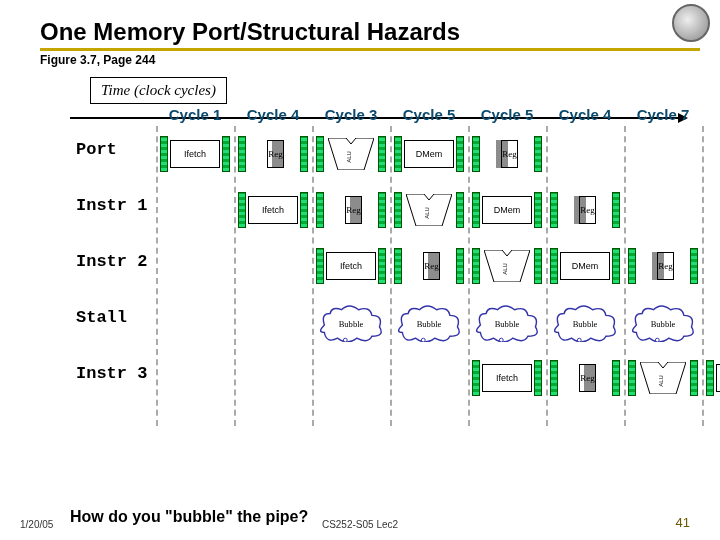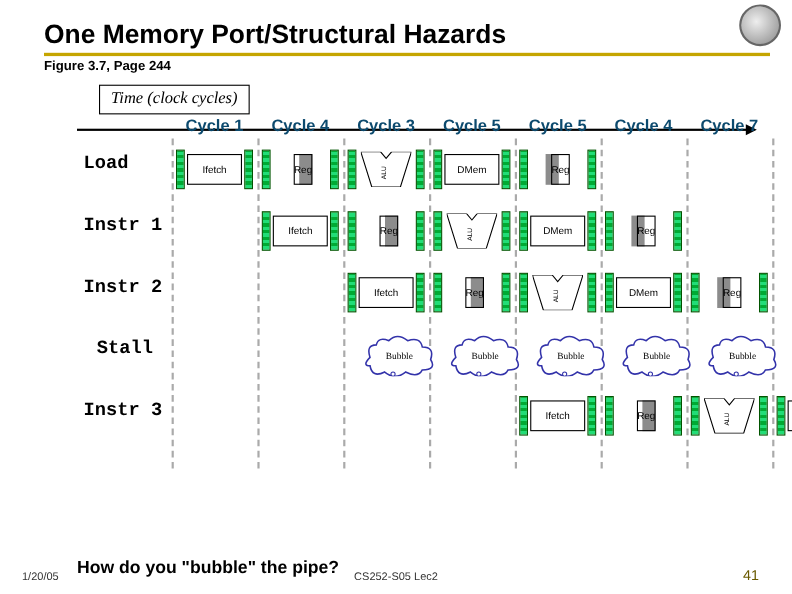--- a/index.html
+++ b/index.html
@@ -139,21 +139,21 @@
     left: 4px; top: 4px; right: 4px; bottom: 4px;
     border: 1px solid #000;
     background: #fff;
     font-size: 9px;
     display: flex;
     align-items: center;
     justify-content: center;
     font-family: Arial;
   }
   .reg-half .box {
-    left: 23px; right: 18px;
+    left: 23px; right: 18px; font-family: Liberation Serif, serif;
   }
   .reg-shade-l {
     position:absolute; left:18px; top:4px; bottom:4px; width:12px;
     background: rgba(0,0,0,0.45);
   }
   .reg-shade-r {
     position:absolute; right:18px; top:4px; bottom:4px; width:12px;
     background: rgba(0,0,0,0.45);
   }
   .alu {
@@ -225,21 +225,21 @@
       <div class="cycle-hdr" style="left: 320px;">Cycle 5</div>
       <div class="dash" style="left: 320px;"></div>
       <div class="cycle-hdr" style="left: 398px;">Cycle 5</div>
       <div class="dash" style="left: 398px;"></div>
       <div class="cycle-hdr" style="left: 476px;">Cycle 4</div>
       <div class="dash" style="left: 476px;"></div>
       <div class="cycle-hdr" style="left: 554px;">Cycle 7</div>
       <div class="dash" style="left: 554px;"></div>
       <div class="dash" style="left: 632px;"></div>
       <div class="row" style="top: 26px;">
-        <div class="row-label">Load</div>
+        <div class="row-label">Port</div>
         <div class="stage" style="left: 96px;">
           <div class="reg-bar-l"></div>
           <div class="reg-bar-r"></div>
           <div class="box">Ifetch</div>
         </div>
         <div class="stage reg-half" style="left: 174px;">
           <div class="reg-bar-l"></div>
           <div class="reg-bar-r"></div>
           <div class="box">Reg</div>
           <div class="reg-shade-r"></div>
@@ -323,21 +323,21 @@
           <div class="reg-bar-r"></div>
           <div class="box">DMem</div>
         </div>
         <div class="stage reg-half" style="left: 564px;">
           <div class="reg-bar-l"></div>
           <div class="reg-bar-r"></div>
           <div class="box">Reg</div>
           <div class="reg-shade-l"></div>
         </div>
       </div>
-      <div class="row" style="top: 194px; margin-left: 12px;">
+      <div class="row" style="top: 194px;">
         <div class="row-label">Stall</div>
         <div class="bubble" style="left: 246px;"><svg viewBox="0 0 72 40" width="70" height="38">
     <path d="M8 22 Q4 10 14 10 Q16 2 26 6 Q34 -2 44 6 Q56 2 58 12 Q70 12 66 24 Q72 34 58 34 Q54 42 42 36 Q32 44 22 36 Q10 42 8 30 Q0 30 8 22 Z" fill="#fff" stroke="#33a" stroke-width="1.5"></path>
     <text x="36" y="24" text-anchor="middle">Bubble</text>
     <circle cx="30" cy="38" r="2" fill="#fff" stroke="#33a"></circle>
   </svg></div>
         <div class="bubble" style="left: 324px;"><svg viewBox="0 0 72 40" width="70" height="38">
     <path d="M8 22 Q4 10 14 10 Q16 2 26 6 Q34 -2 44 6 Q56 2 58 12 Q70 12 66 24 Q72 34 58 34 Q54 42 42 36 Q32 44 22 36 Q10 42 8 30 Q0 30 8 22 Z" fill="#fff" stroke="#33a" stroke-width="1.5"></path>
     <text x="36" y="24" text-anchor="middle">Bubble</text>
     <circle cx="30" cy="38" r="2" fill="#fff" stroke="#33a"></circle>

